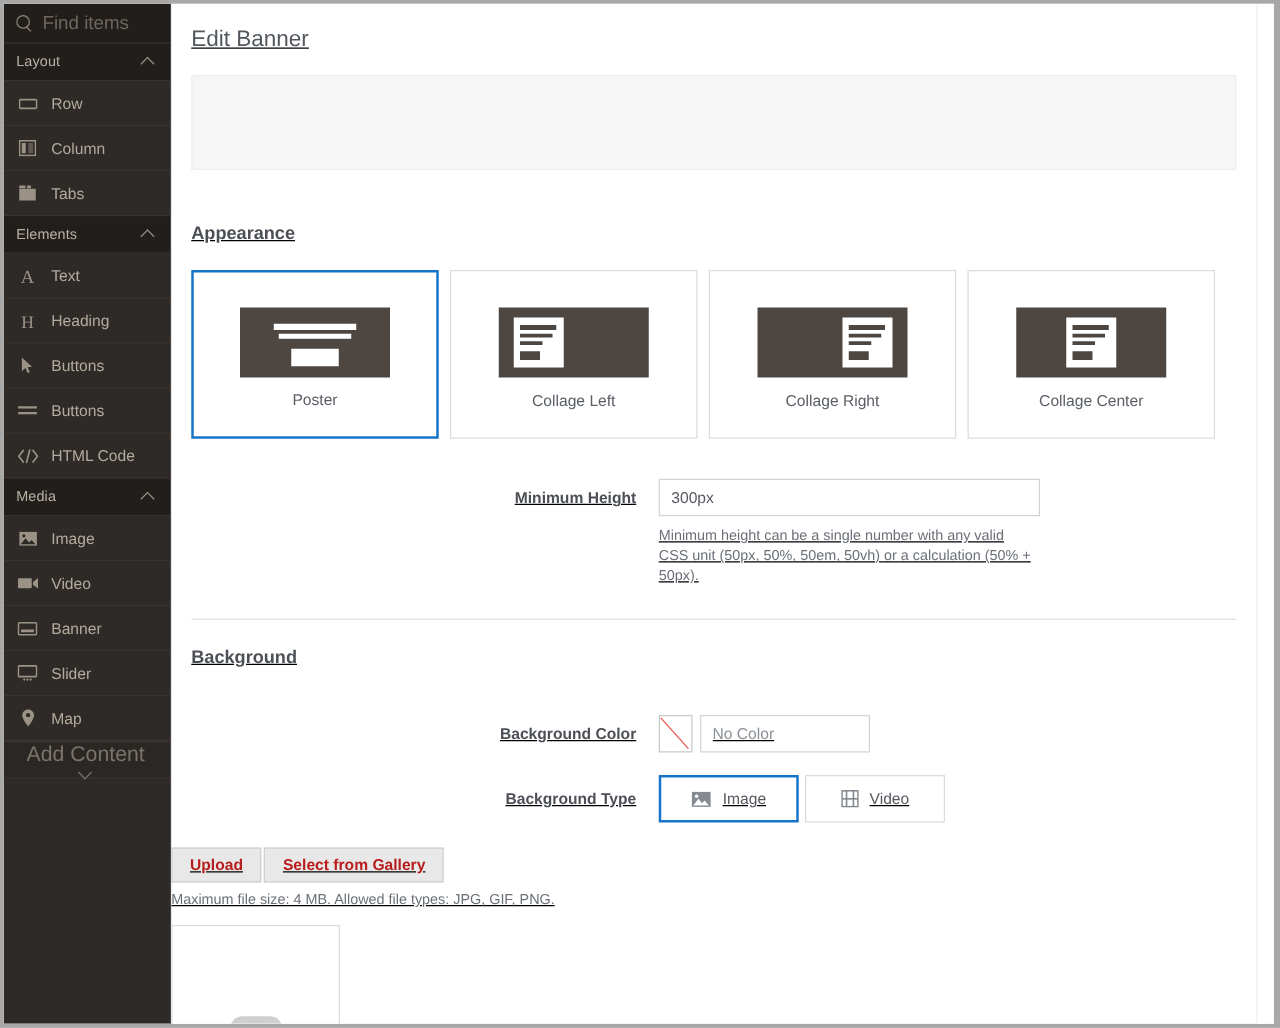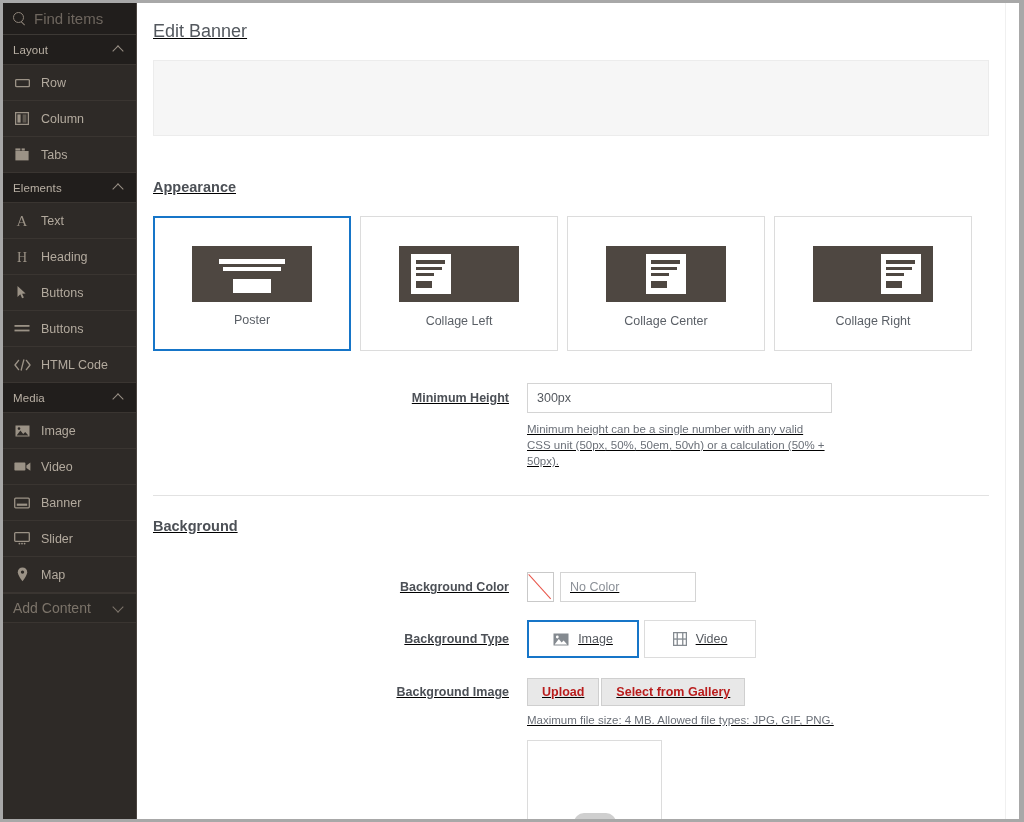--- a/index.html
+++ b/index.html
@@ -139,24 +139,25 @@
   .sb-item .lbl { white-space: nowrap; }
 
   .sb-add {
     height: 30px;
     display: flex;
     align-items: center;
     justify-content: space-between;
     padding: 0 12px 0 10px;
     background: #2a2724;
     color: #7c746a;
-    font-size: 14px;
+    font-size: 17px;
     border-bottom: 1px solid #3a3531;
     border-top: 1px solid #3a3531;
     cursor: pointer;
+    flex-direction: column;
   }
   .sb-fill { background: #2e2a27; flex: 1; }
 
   
   #main {
     flex: 1;
     height: 816px;
     background: #ffffff;
     position: relative;
     overflow: hidden;
@@ -563,40 +564,40 @@
                   <span class="cl cl2"></span>
                   <span class="cl cl3"></span>
                   <span class="cbox"></span>
               </span>
             </div>
             <span class="card-label">Collage Left</span>
           </div>
 
           <div class="card">
             <div class="thumb">
+              <span class="ccard" style="left:68px;">
+                <span class="cl cl1"></span>
+                  <span class="cl cl2"></span>
+                  <span class="cl cl3"></span>
+                  <span class="cbox"></span>
+              </span>
+            </div>
+            <span class="card-label">Collage Right</span>
+          </div>
+
+          <div class="card">
+            <div class="thumb">
               <span class="ccard" style="left:40px;">
                 <span class="cl cl1"></span>
                   <span class="cl cl2"></span>
                   <span class="cl cl3"></span>
                   <span class="cbox"></span>
               </span>
             </div>
             <span class="card-label">Collage Center</span>
-          </div>
-
-          <div class="card">
-            <div class="thumb">
-              <span class="ccard" style="left:68px;">
-                <span class="cl cl1"></span>
-                  <span class="cl cl2"></span>
-                  <span class="cl cl3"></span>
-                  <span class="cbox"></span>
-              </span>
-            </div>
-            <span class="card-label">Collage Right</span>
           </div>
         </div>
 
         <div class="form-row" style="margin-top:32px;">
           <div class="form-label">Minimum Height</div>
           <div class="form-field">
             <input class="text-input" type="text" value="300px" style="">
             <div class="help-text">Minimum height can be a single number with any valid CSS unit (50px, 50%, 50em, 50vh) or a calculation (50% + 50px).</div>
           </div>
         </div>
@@ -634,21 +635,20 @@
                     <rect x="9.1" y="0.6" width="1.3" height="12.8" fill="#848a90"></rect>
                     <rect x="0.6" y="6.4" width="12.8" height="1.3" fill="#848a90"></rect>
                   </svg>
               </span>
               <span>Video</span>
             </div>
           </div>
         </div>
 
         <div class="form-row" style="margin-top:20px;">
-          <div class="form-label" style="line-height:28px;">Background Image</div>
           <div class="form-field">
             <div class="btn-group">
               <button class="btn">Upload</button>
               <button class="btn">Select from Gallery</button>
             </div>
             <div class="file-help">Maximum file size: 4 MB. Allowed file types: JPG, GIF, PNG.</div>
             <div class="img-placeholder">
               <span class="mound"></span>
             </div>
           </div>

